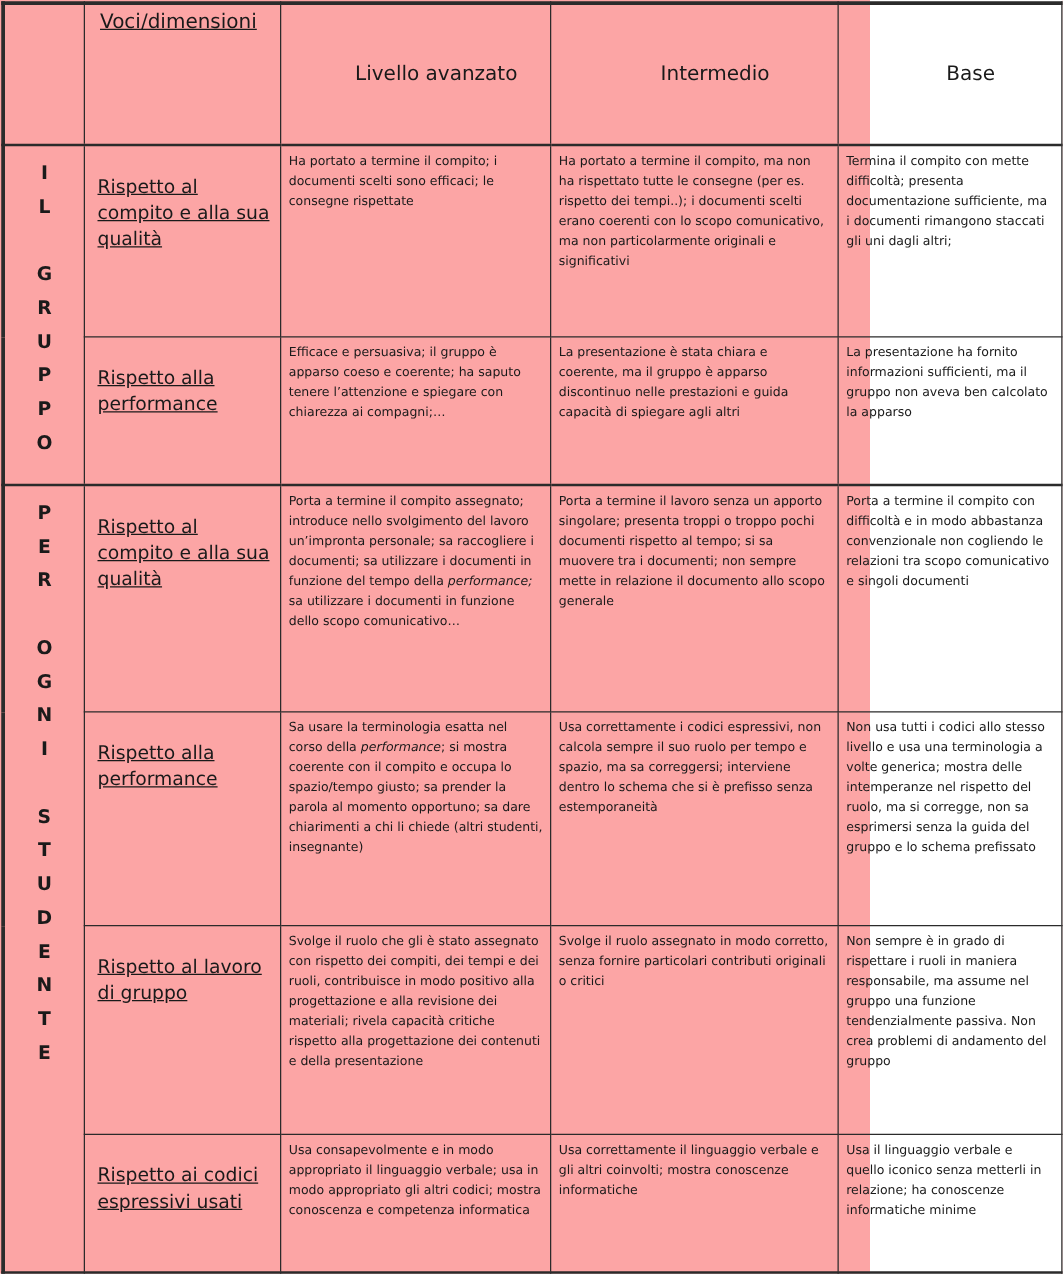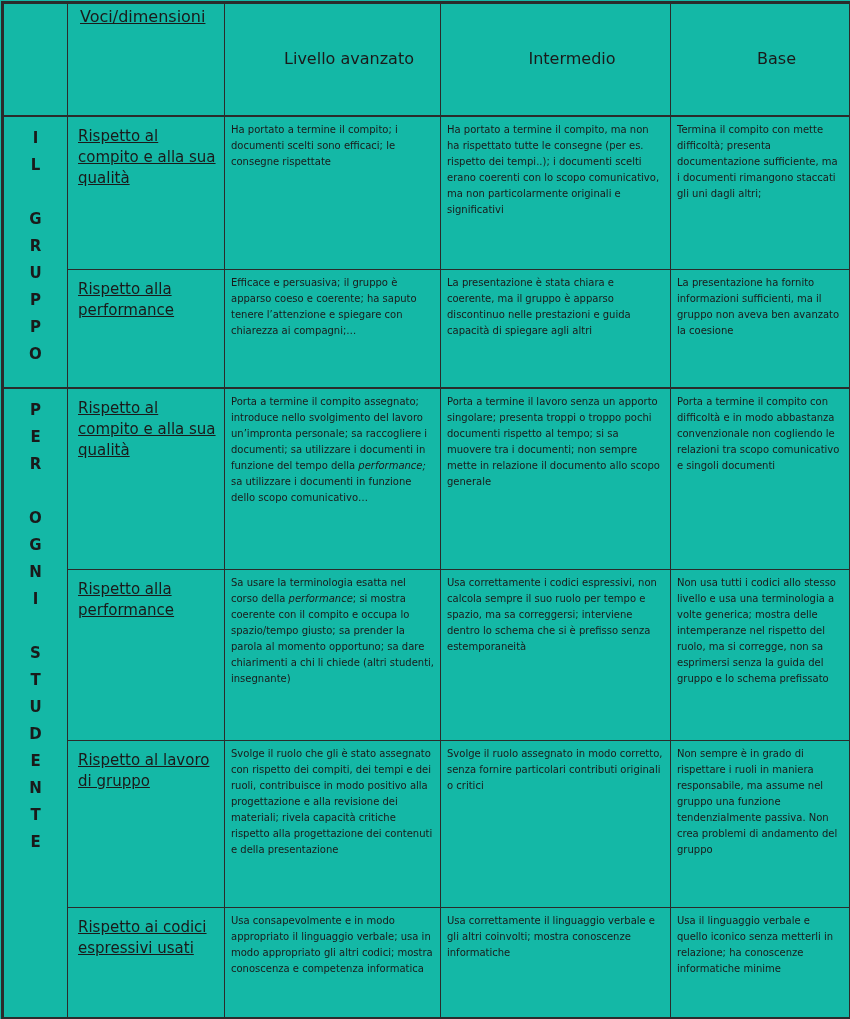--- a/index.html
+++ b/index.html
@@ -3,25 +3,25 @@
 <meta charset="utf-8">
 <style>
   html, body {
     margin: 0;
     padding: 0;
     background: #ffffff;
     font-family: "DejaVu Sans", "Liberation Sans", sans-serif;
     color: #1a1a1a;
   }
   .page {
-    width: 850px;
+    width: 696px;
     height: 1019px;
     box-sizing: border-box;
     padding: 1px;
-    background: #14b8a6;
+    background: #fca5a5;
   }
   table.rubric {
     width: 848px;
     height: 1016px;
     border-collapse: collapse;
     table-layout: fixed;
     border: 3px solid #2b2b2b;
   }
   td {
     border: 1px solid #2b2b2b;
@@ -55,21 +55,21 @@
     font-weight: bold;
     font-size: 15px;
     line-height: 27px;
     white-space: pre-line;
     padding-top: 8px;
   }
   td.row-label {
     font-size: 15px;
     line-height: 21px;
     text-decoration: underline;
-    padding-top: 9px;
+    padding-top: 22px;
     padding-left: 10px;
   }
   td.desc-cell { padding-top: 5px; }
   td.desc-cell i { font-style: italic; }
 
   
   tr.r-header { height: 113px; }
   tr.r1 { height: 154px; }
   tr.r2 { height: 118px; }
   tr.r3 { height: 182px; }
@@ -111,21 +111,21 @@
 O</td>
       <td class="row-label">Rispetto al compito e alla sua qualità</td>
       <td class="desc-cell">Ha  portato a termine il compito; i documenti scelti sono efficaci; le consegne rispettate</td>
       <td class="desc-cell">Ha portato a termine il compito, ma non ha rispettato tutte le consegne (per es. rispetto dei tempi..); i documenti scelti erano coerenti con lo scopo comunicativo, ma non particolarmente originali e significativi</td>
       <td class="desc-cell">Termina il compito con mette difficoltà; presenta documentazione sufficiente, ma i documenti rimangono staccati gli uni dagli altri;</td>
     </tr>
     <tr class="r2">
       <td class="row-label">Rispetto alla performance</td>
       <td class="desc-cell">Efficace e persuasiva; il gruppo è apparso coeso e coerente; ha saputo tenere l’attenzione e spiegare con chiarezza ai compagni;…</td>
       <td class="desc-cell">La presentazione è stata chiara e coerente, ma il gruppo è apparso discontinuo nelle prestazioni e guida capacità di spiegare agli altri</td>
-      <td class="desc-cell">La presentazione ha fornito informazioni sufficienti, ma il gruppo non aveva ben avanzato la coesione</td>
+      <td class="desc-cell">La presentazione ha fornito informazioni sufficienti, ma il gruppo non aveva ben calcolato la apparso</td>
     </tr>
 
     <tr class="r3 section-start">
       <td class="section-cell" rowspan="4">P
 E
 R
 
 O
 G
 N

